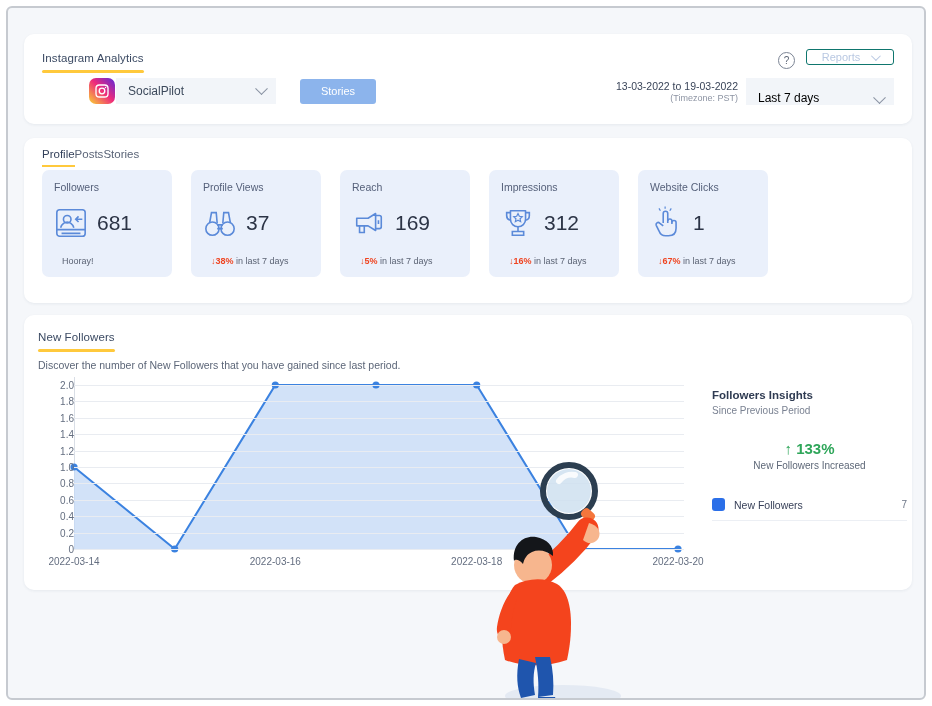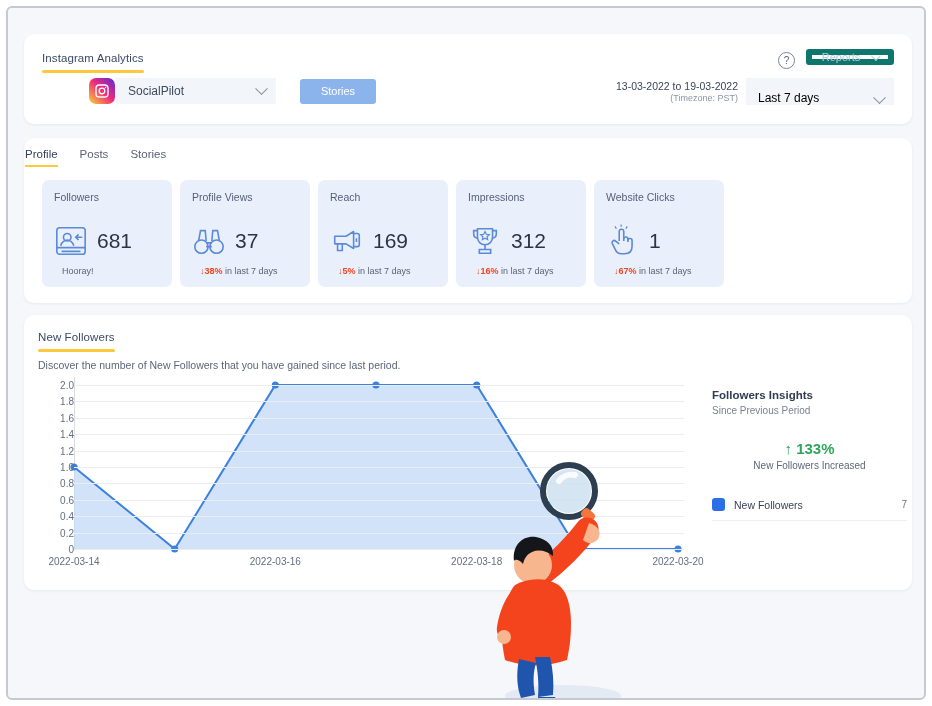--- a/index.html
+++ b/index.html
@@ -59,21 +59,21 @@
   }
 
   #help-icon {
     position: absolute; right: 117px; top: 18px;
     width: 17px; height: 17px; border-radius: 50%;
     border: 1.2px solid #7b8494; color: #5c6575;
     font-size: 10px; display: flex; align-items: center; justify-content: center;
   }
   #reports-btn {
     position: absolute; right: 18px; top: 15px;
-    width: 88px; height: 16px; border: 6px solid #0f766e; border-radius: 3px;
+    width: 88px; height: 16px; border: 1px solid #0f766e; border-radius: 3px;
     background: #fff; color: #b9c8e2; font-size: 11px;
     display: flex; align-items: center; justify-content: center; gap: 11px; cursor: pointer;
   }
   .chev-sm { width: 7px; height: 7px; border-right: 1.3px solid #b9c8e2; border-bottom: 1.3px solid #b9c8e2;
              transform: rotate(45deg) translateY(-2px); }
 
   #daterange { position: absolute; right: 174px; top: 46px; text-align: right; }
   #daterange .r1 { font-size: 10.5px; color: #3a4559; }
   #daterange .r2 { font-size: 9px; color: #8d94a3; margin-top: 1px; }
   #range-select {
@@ -81,31 +81,31 @@
     width: 148px; height: 27px; background: #f2f5f9;
     display: flex; align-items: flex-end; justify-content: space-between;
     padding: 0 10px 0 12px; font-size: 12px; color: #000000;
   }
 
   
   #metrics-panel {
     position: absolute; left: 16px; top: 130px;
     width: 888px; height: 165px;
   }
-  #metric-tabs { position: absolute; left: 1px; top: 10px; display: flex; gap: 22px; }
+  #metric-tabs { position: absolute; left: 18px; top: 10px; display: flex; }
   .mtab { font-size: 11.5px; color: #5a6477; padding-bottom: 5px; cursor: pointer; }
   .mtab.active { color: #33405a; border-bottom: 2.5px solid #ffc93c; }
 
-  #cards { position: absolute; left: 18px; top: 42px; display: flex; gap: 8px; justify-content: space-between; }
+  #cards { position: absolute; left: 18px; top: 32px; display: flex; gap: 19px; justify-content: space-between; }
   .card {
     width: 130px; height: 107px; background: #eaf0fb; border-radius: 7px;
     padding: 11px 12px 0 12px; position: relative;
   }
   .card-label { font-size: 10.5px; color: #55607a; }
-  .card-mid { display: flex; align-items: center; gap: 9px; margin-top: 21px; }
+  .card-mid { display: flex; align-items: center; gap: 9px; margin-top: 13px; }
   .card-icon { width: 34px; height: 34px; color: #5b8ad9; }
   .card-value { font-size: 21px; color: #2c3446; font-weight: 400; }
   .card-foot { position: absolute; left: 12px; bottom: 11px; font-size: 9px; color: #5b6374; padding-left: 8px; }
   .card-foot .down { color: #ef4420; font-weight: bold; }
   .card-foot .arr { color: #ef4420; }
 
   
   #chart-panel {
     position: absolute; left: 16px; top: 307px;
     width: 888px; height: 275px;

